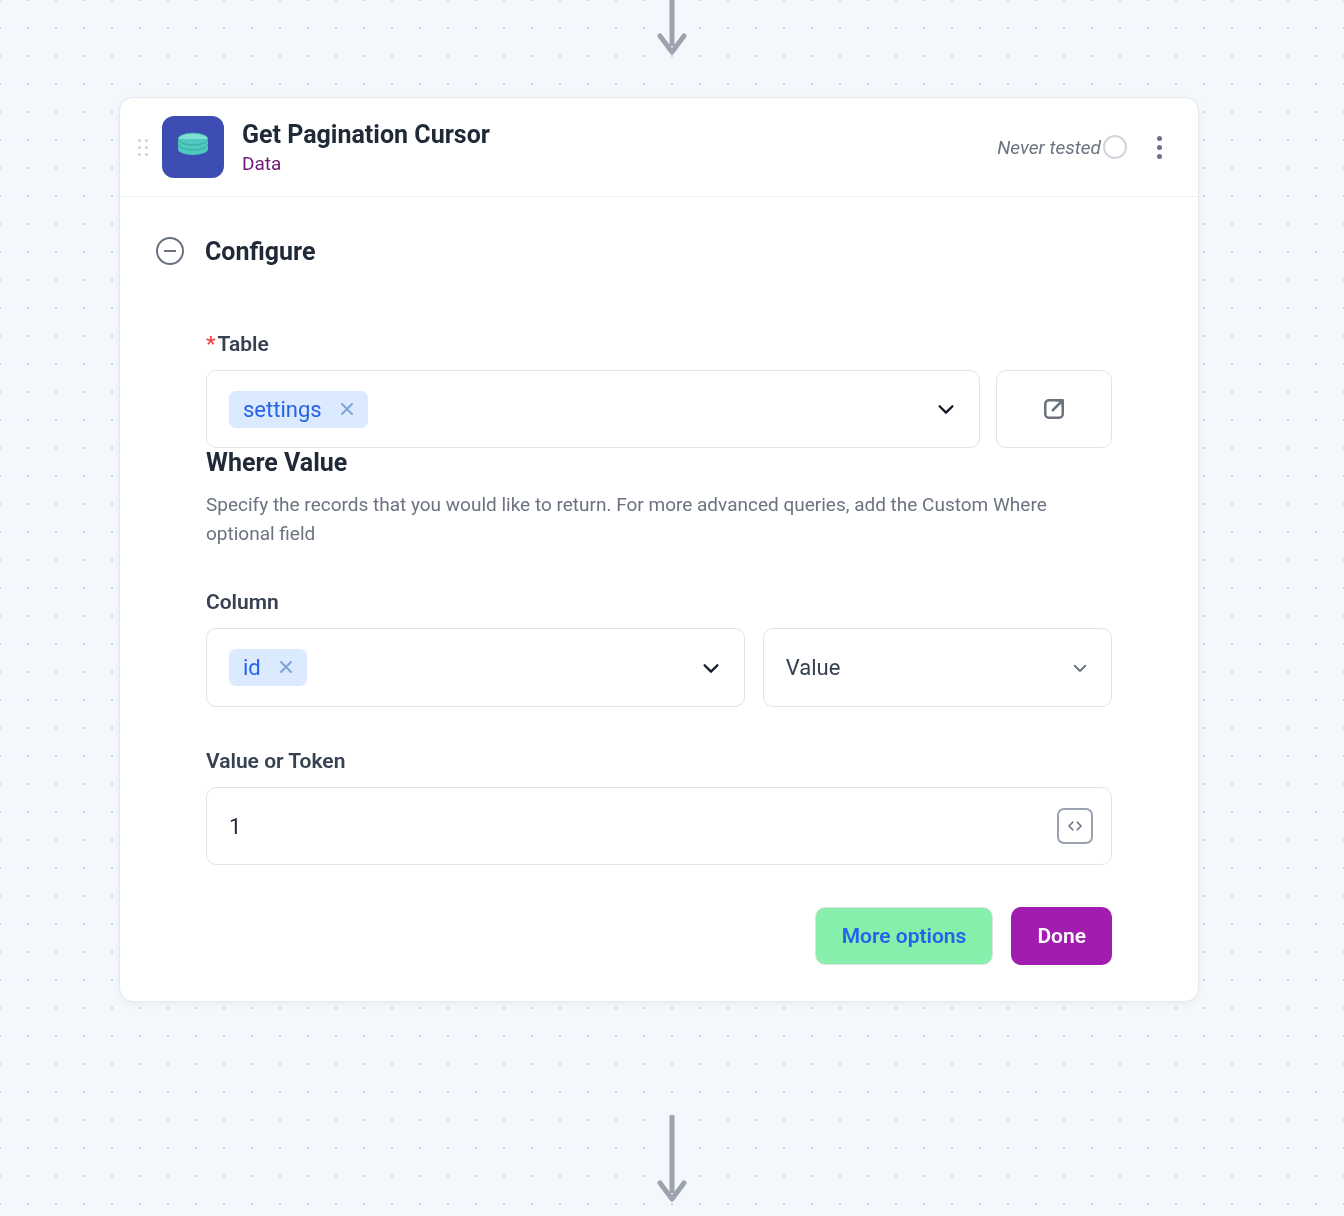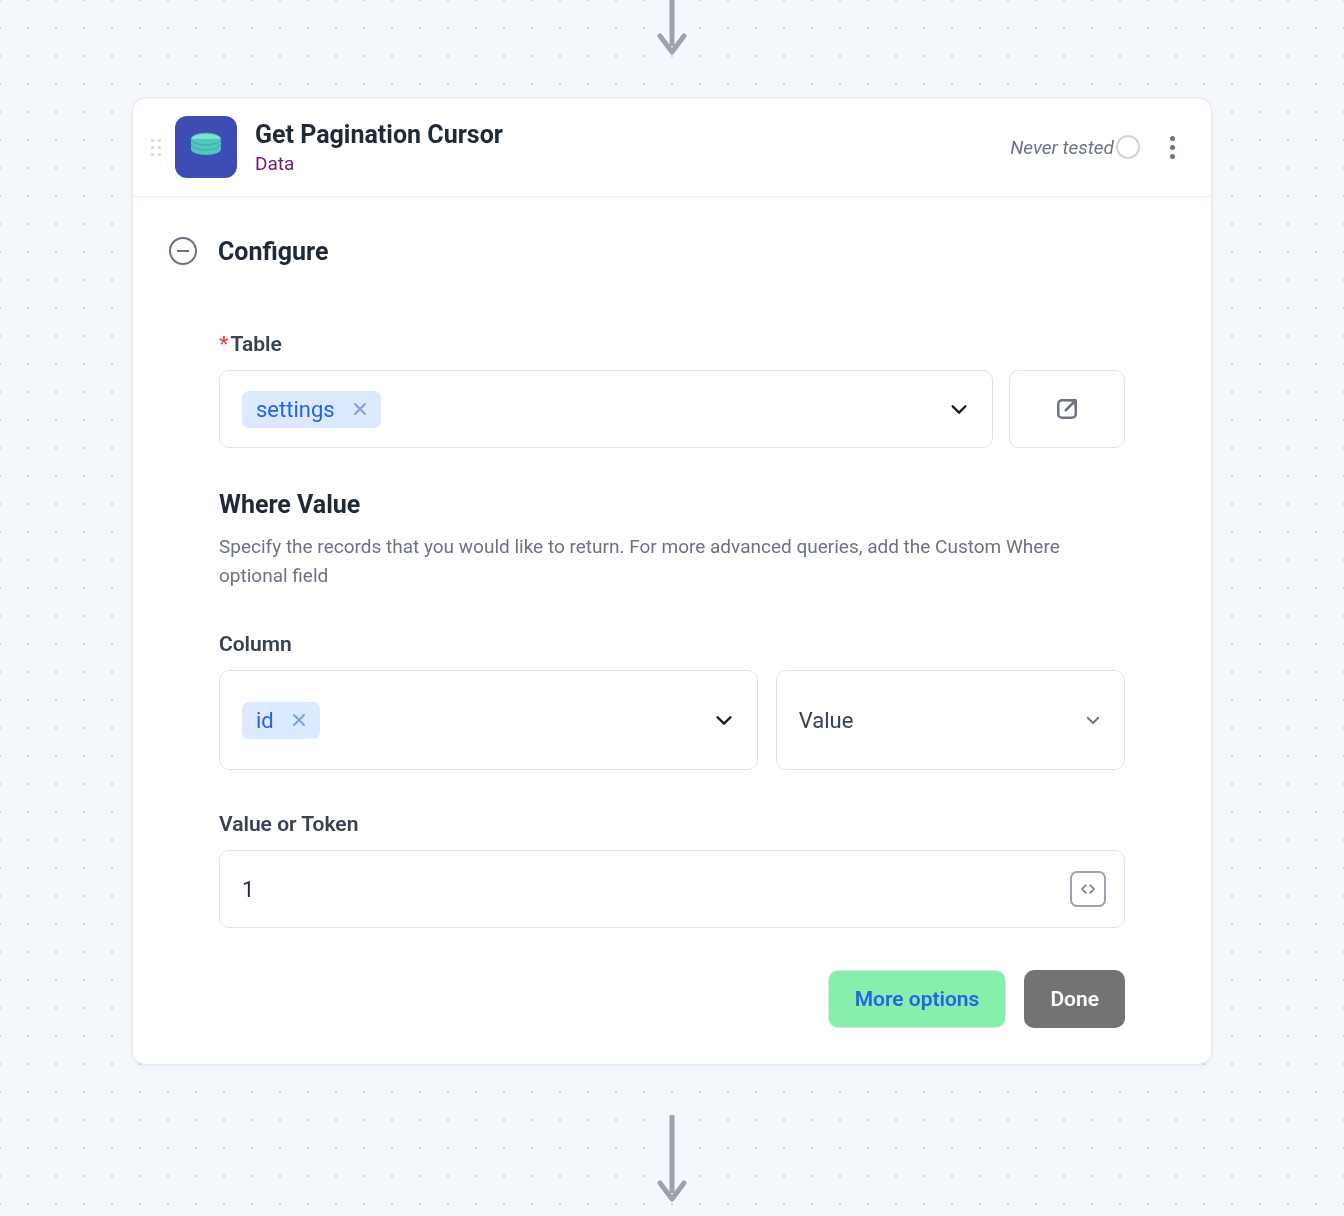--- a/index.html
+++ b/index.html
@@ -21,21 +21,21 @@
   .arrow-top, .arrow-bottom {
     position: absolute;
     left: 50%;
     transform: translateX(-50%);
     color: #9ca3af;
   }
   .arrow-top { top: -12px; }
   .arrow-bottom { top: 1115px; }
   .card {
     position: absolute;
-    left: 132px;
+    left: 119px;
     top: 97px;
     width: 1080px;
     background: #fff;
     border: 1px solid #e5e9ef;
     border-radius: 14px;
     box-shadow: 0 2px 6px rgba(20,30,50,0.05);
     overflow: hidden;
   }
   .card-header {
     display: flex;
@@ -122,21 +122,21 @@
     color: #374151;
     margin-bottom: 14px;
   }
   .required::before {
     content: "*";
     color: #ef4444;
     font-weight: 700;
     margin-right: 2px;
   }
   .table-row {
-    display: flex; gap: 16px; margin-bottom: 42px; align-items: center;
+    display: flex; gap: 16px;  align-items: center;
   }
   .select-box {
     flex: 1;
     border: 1px solid #dfe4ec;
     border-radius: 10px;
     height: 78px;
     display: flex; align-items: center;
     padding: 0 22px;
     justify-content: space-between;
     cursor: pointer;
@@ -173,21 +173,21 @@
     line-height: 1.5;
     margin-bottom: 42px;
     max-width: 880px;
   }
   .col-row {
     display: flex; gap: 18px; margin-bottom: 42px;
   }
   .col-box {
     border: 1px solid #dfe4ec;
     border-radius: 10px;
-    height: 100px;
+    height: 79px;
     display: flex; align-items: center;
     padding: 0 22px;
     justify-content: space-between;
     cursor: pointer;
   }
   .col-box.col { width: 540px; }
   .col-box.op { width: 350px; }
   .op-text { font-size: 22px; color: #374151; }
   .value-box {
     border: 1px solid #dfe4ec;
@@ -220,21 +220,21 @@
     font-weight: 600;
     display: flex; align-items: center; justify-content: center;
     cursor: pointer;
   }
   .btn-outline {
     border: 1px solid #dfe4ec;
     color: #2563eb;
     background: #86efac;
   }
   .btn-primary {
-    background: #737373;
+    background: #a21caf;
     color: #fff;
     border: none;
   }
   .chevron-down {
     width: 22px; height: 22px;
     color: #111827;
   }
   .chevron-down.sm { width: 18px; height: 18px; color: #6b7280; }
 </style>
 </head>

